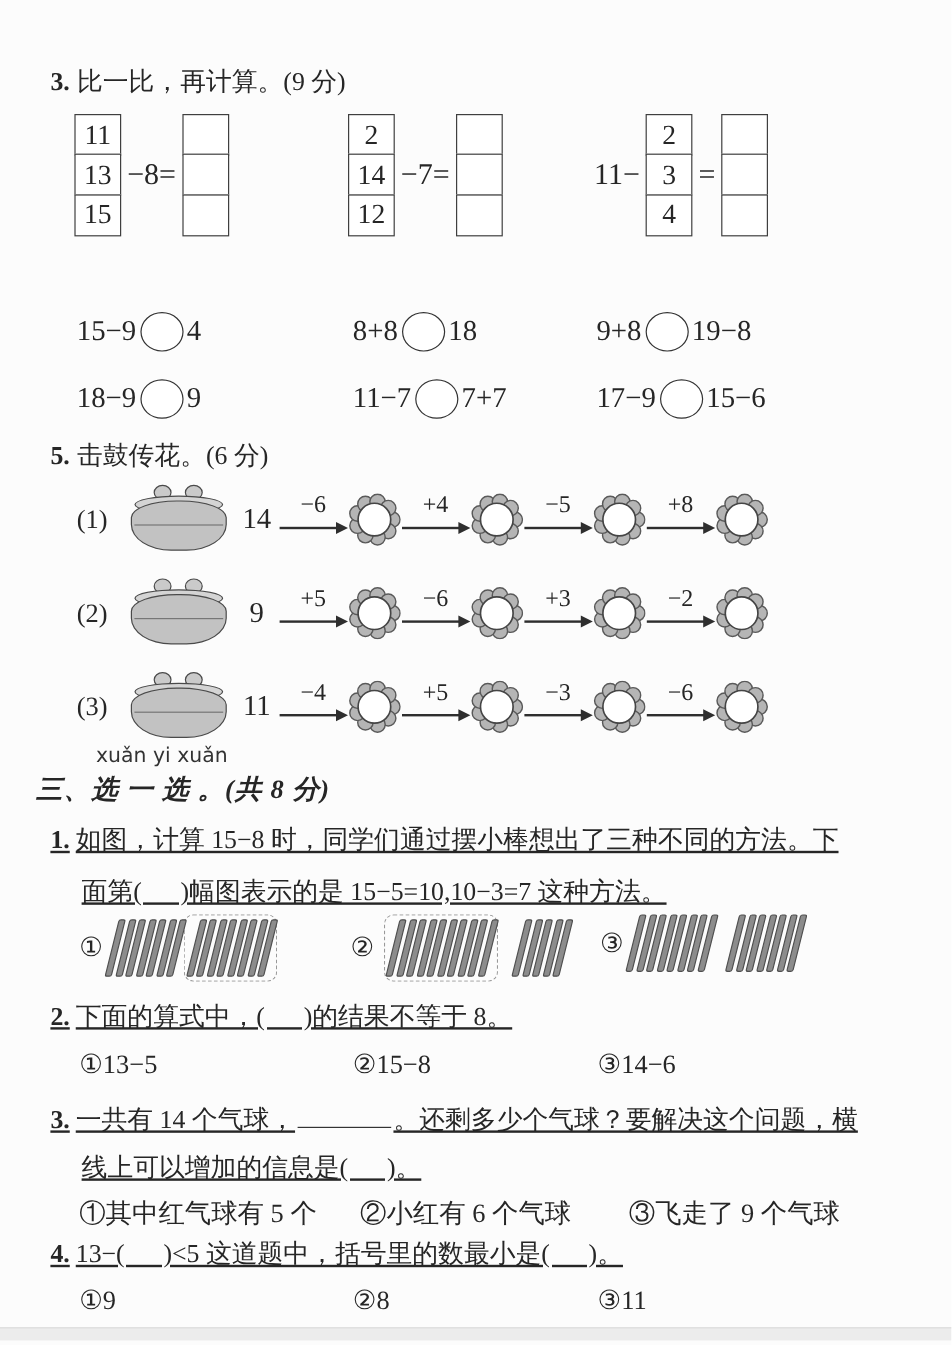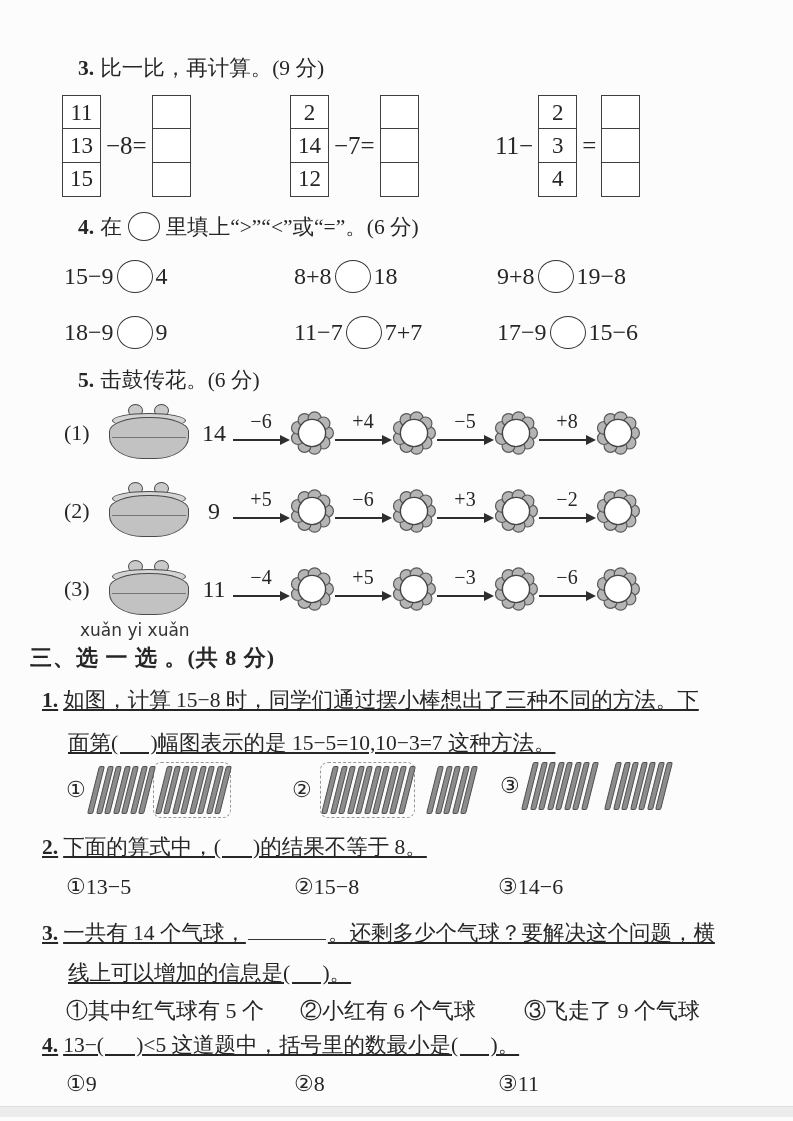--- a/index.html
+++ b/index.html
@@ -2,27 +2,27 @@
 <html><head>
 <meta charset="utf-8">
 <title>Worksheet</title>
 <style>
   html,body{margin:0;padding:0;background:#ffffff;}
   .page{position:relative;width:793px;height:1121px;background:#fcfcfc;color:#262626;
         font-family:"Liberation Serif","DejaVu Serif",serif;overflow:hidden;}
   .abs{position:absolute;}
 
   
-  .q-head{font-size:21.5px;white-space:pre;margin-left:36px;}
+  .q-head{font-size:21.5px;white-space:pre;}
   .q-head b{margin-right:6px;}
   .qline{font-size:21.5px;white-space:pre;text-decoration:underline;}
   .qline b{margin-right:5px;}
   .opt{font-size:22px;white-space:pre;}
   .pinyin{font-size:17px;color:#333;font-family:"DejaVu Sans","Liberation Sans",sans-serif;}
-  .section-title{font-size:22px;font-weight:700;letter-spacing:1px;white-space:pre;}
+  .section-title{font-size:22px;font-weight:700;letter-spacing:1px;white-space:pre;font-style:italic;}
 
   
   .box-group{display:flex;align-items:center;}
   .col{display:flex;flex-direction:column;}
   .cell{width:37px;height:33px;border:1.6px solid #3f3f3f;display:flex;align-items:center;
         justify-content:center;font-size:23px;margin-top:-1.6px;background:#fff;}
   .col .cell:first-child{margin-top:0;}
   .op{font-size:25px;margin:0 5px;white-space:nowrap;}
   .prefix{font-size:25px;margin-right:5px;}
 
@@ -126,21 +126,20 @@
       <div class="cell">4</div>
     </div>
     <div class="op">=</div>
     <div class="col">
       <div class="cell"></div>
       <div class="cell"></div>
       <div class="cell"></div>
     </div>
   </div>
 
-  <div class="abs q-head" style="top:212px;left:42px"><b>4.</b><span>在</span><span class="inline-circle"></span><span>里填上“&gt;”“&lt;”或“=”。(6 分)</span></div>
 
   <div class="abs cmp" style="top:260px;left:64px">
     <span>15−9</span>
     <span class="circle"></span>
     <span>4</span>
   </div>
   <div class="abs cmp" style="top:260px;left:294px">
     <span>8+8</span>
     <span class="circle"></span>
     <span>18</span>

